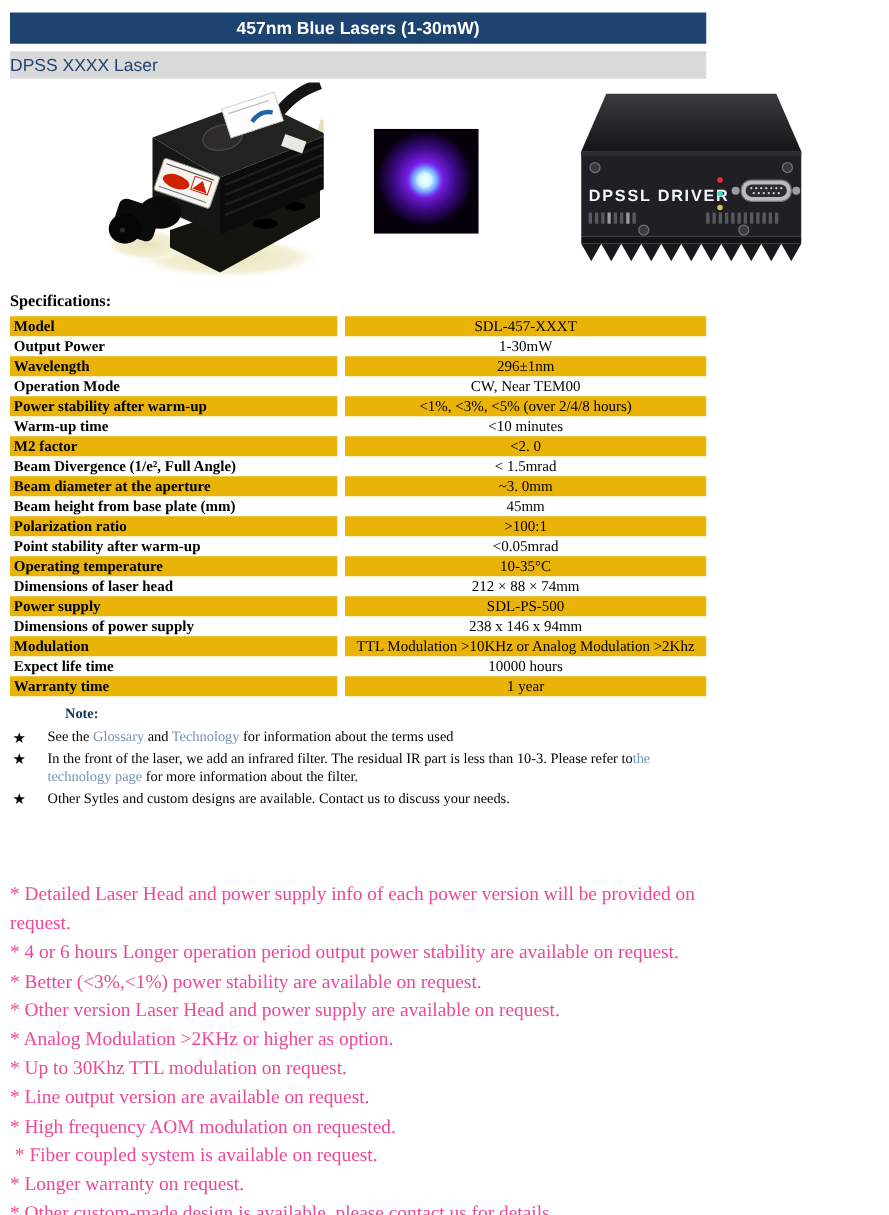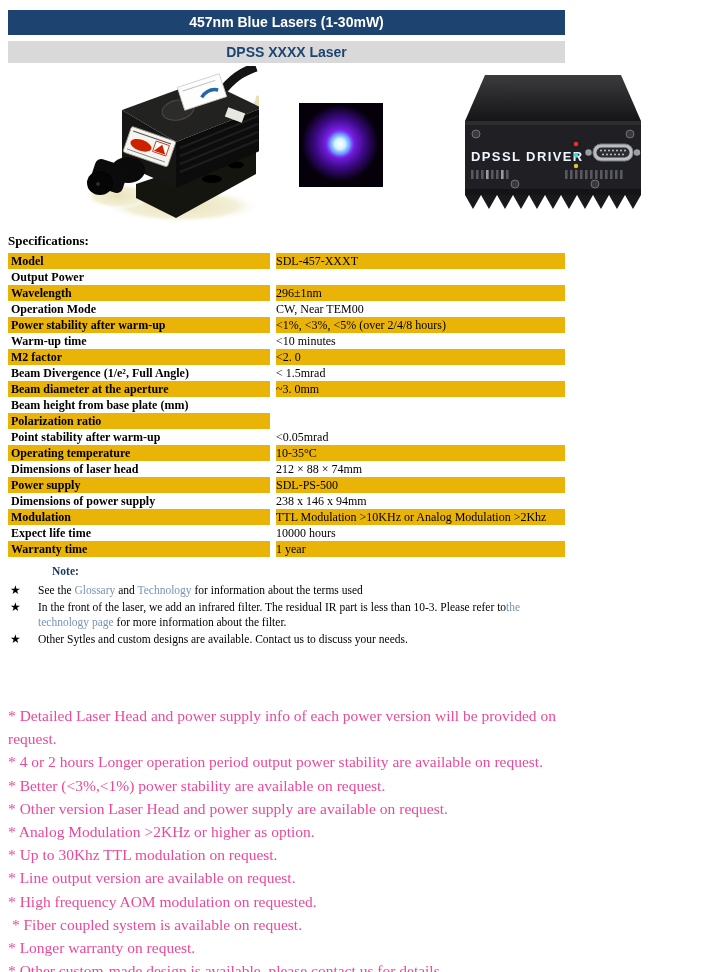--- a/index.html
+++ b/index.html
@@ -11,37 +11,37 @@
   .page { width: 573px; }
 
   
   .title-bar {
     margin: 10px 8px 0; height: 25px; line-height: 25px;
     background: #1d4470; color: #ffffff; text-align: center;
     font-family: "Liberation Sans", sans-serif; font-size: 14px; font-weight: 600;
   }
   .subtitle-bar {
     margin: 6px 8px 0; height: 22px; line-height: 22px;
-    background: #d9d9d9; color: #1d4470; text-align: center;
-    font-family: "Liberation Sans", sans-serif; font-size: 14px; font-weight: 700;
+    background: #d9d9d9; color: #1d4470; 
+    font-family: "Liberation Sans", sans-serif; font-size: 14px; font-weight: 400;
   }
 
   
   .photos { position: relative; height: 168px; }
   .photo-laser  { position: absolute; left: 84px;  top: 3px; }
   .photo-beam   { position: absolute; left: 299px; top: 40px; }
   .photo-driver { position: absolute; left: 455px; top: 8px; }
 
   
   .spec-heading { margin: 2px 8px 4px; font-size: 13px; font-weight: bold; }
   .spec-table { margin: 0 8px; }
   .spec-row { display: flex; height: 16px; line-height: 16px; font-size: 12px; }
   .spec-row .cell-label { width: 262px; font-weight: bold; padding-left: 3px; white-space: nowrap; overflow: hidden; }
   .spec-row .gutter { width: 6px; background: #ffffff; }
-  .spec-row .cell-value { flex: 1; white-space: nowrap; overflow: hidden; }
+  .spec-row .cell-value { flex: 1; text-align: center; white-space: nowrap; overflow: hidden; }
   .spec-row.odd .cell-label, .spec-row.odd .cell-value { background: #eab308; }
 
   
   .note { margin: 8px 8px 0; font-size: 11.5px; }
   .note-heading { color: #17365d; font-weight: bold; height: 16px; margin-left: 44px; }
   .note-item { display: flex; margin-top: 2px; }
   .note-star { width: 30px; padding-left: 2px; font-size: 12px; line-height: 15px; }
   .note-text { flex: 1; padding-right: 30px; line-height: 15px; }
   .note-link { color: #7793b5; cursor: pointer; }
 
@@ -213,20 +213,21 @@
 
   <div class="spec-table">
       <div class="spec-row odd">
         <div class="cell-label">Model</div>
         <div class="gutter"></div>
         <div class="cell-value">SDL-457-XXXT</div>
       </div>
       <div class="spec-row even">
         <div class="cell-label">Output Power</div>
         <div class="gutter"></div>
+        <div class="cell-value">1-30mW</div>
       </div>
       <div class="spec-row odd">
         <div class="cell-label">Wavelength</div>
         <div class="gutter"></div>
         <div class="cell-value">296±1nm</div>
       </div>
       <div class="spec-row even">
         <div class="cell-label">Operation Mode</div>
         <div class="gutter"></div>
         <div class="cell-value">CW, Near TEM00</div>
@@ -252,24 +253,26 @@
         <div class="cell-value">&lt; 1.5mrad</div>
       </div>
       <div class="spec-row odd">
         <div class="cell-label">Beam diameter at the aperture</div>
         <div class="gutter"></div>
         <div class="cell-value">~3. 0mm</div>
       </div>
       <div class="spec-row even">
         <div class="cell-label">Beam height from base plate (mm)</div>
         <div class="gutter"></div>
+        <div class="cell-value">45mm</div>
       </div>
       <div class="spec-row odd">
         <div class="cell-label">Polarization ratio</div>
         <div class="gutter"></div>
+        <div class="cell-value">&gt;100:1</div>
       </div>
       <div class="spec-row even">
         <div class="cell-label">Point stability after warm-up</div>
         <div class="gutter"></div>
         <div class="cell-value">&lt;0.05mrad</div>
       </div>
       <div class="spec-row odd">
         <div class="cell-label">Operating temperature</div>
         <div class="gutter"></div>
         <div class="cell-value">10-35°C</div>
@@ -319,21 +322,21 @@
         </div>
         <div class="note-item">
           <div class="note-star">★</div>
           <div class="note-text"><span>Other Sytles and custom designs are available. Contact us to discuss your needs.</span></div>
         </div>
       </div>
   </div>
 
   <div class="request-list" id="request-list">
       <div class="request-item">* Detailed Laser Head and power supply info of each power version will be provided on request.</div>
-      <div class="request-item">* 4 or 2 hours Longer operation period output power stability are available on request.</div>
+      <div class="request-item">* 4 or 6 hours Longer operation period output power stability are available on request.</div>
       <div class="request-item">* Better (&lt;3%,&lt;1%) power stability are available on request.</div>
       <div class="request-item">* Other version Laser Head and power supply are available on request.</div>
       <div class="request-item">* Analog Modulation &gt;2KHz or higher as option.</div>
       <div class="request-item">* Up to 30Khz TTL modulation on request.</div>
       <div class="request-item">* Line output version are available on request.</div>
       <div class="request-item">* High frequency AOM modulation on requested.</div>
       <div class="request-item"> * Fiber coupled system is available on request.</div>
       <div class="request-item">* Longer warranty on request.</div>
       <div class="request-item">* Other custom-made design is available, please contact us for details.</div>
     </div>

